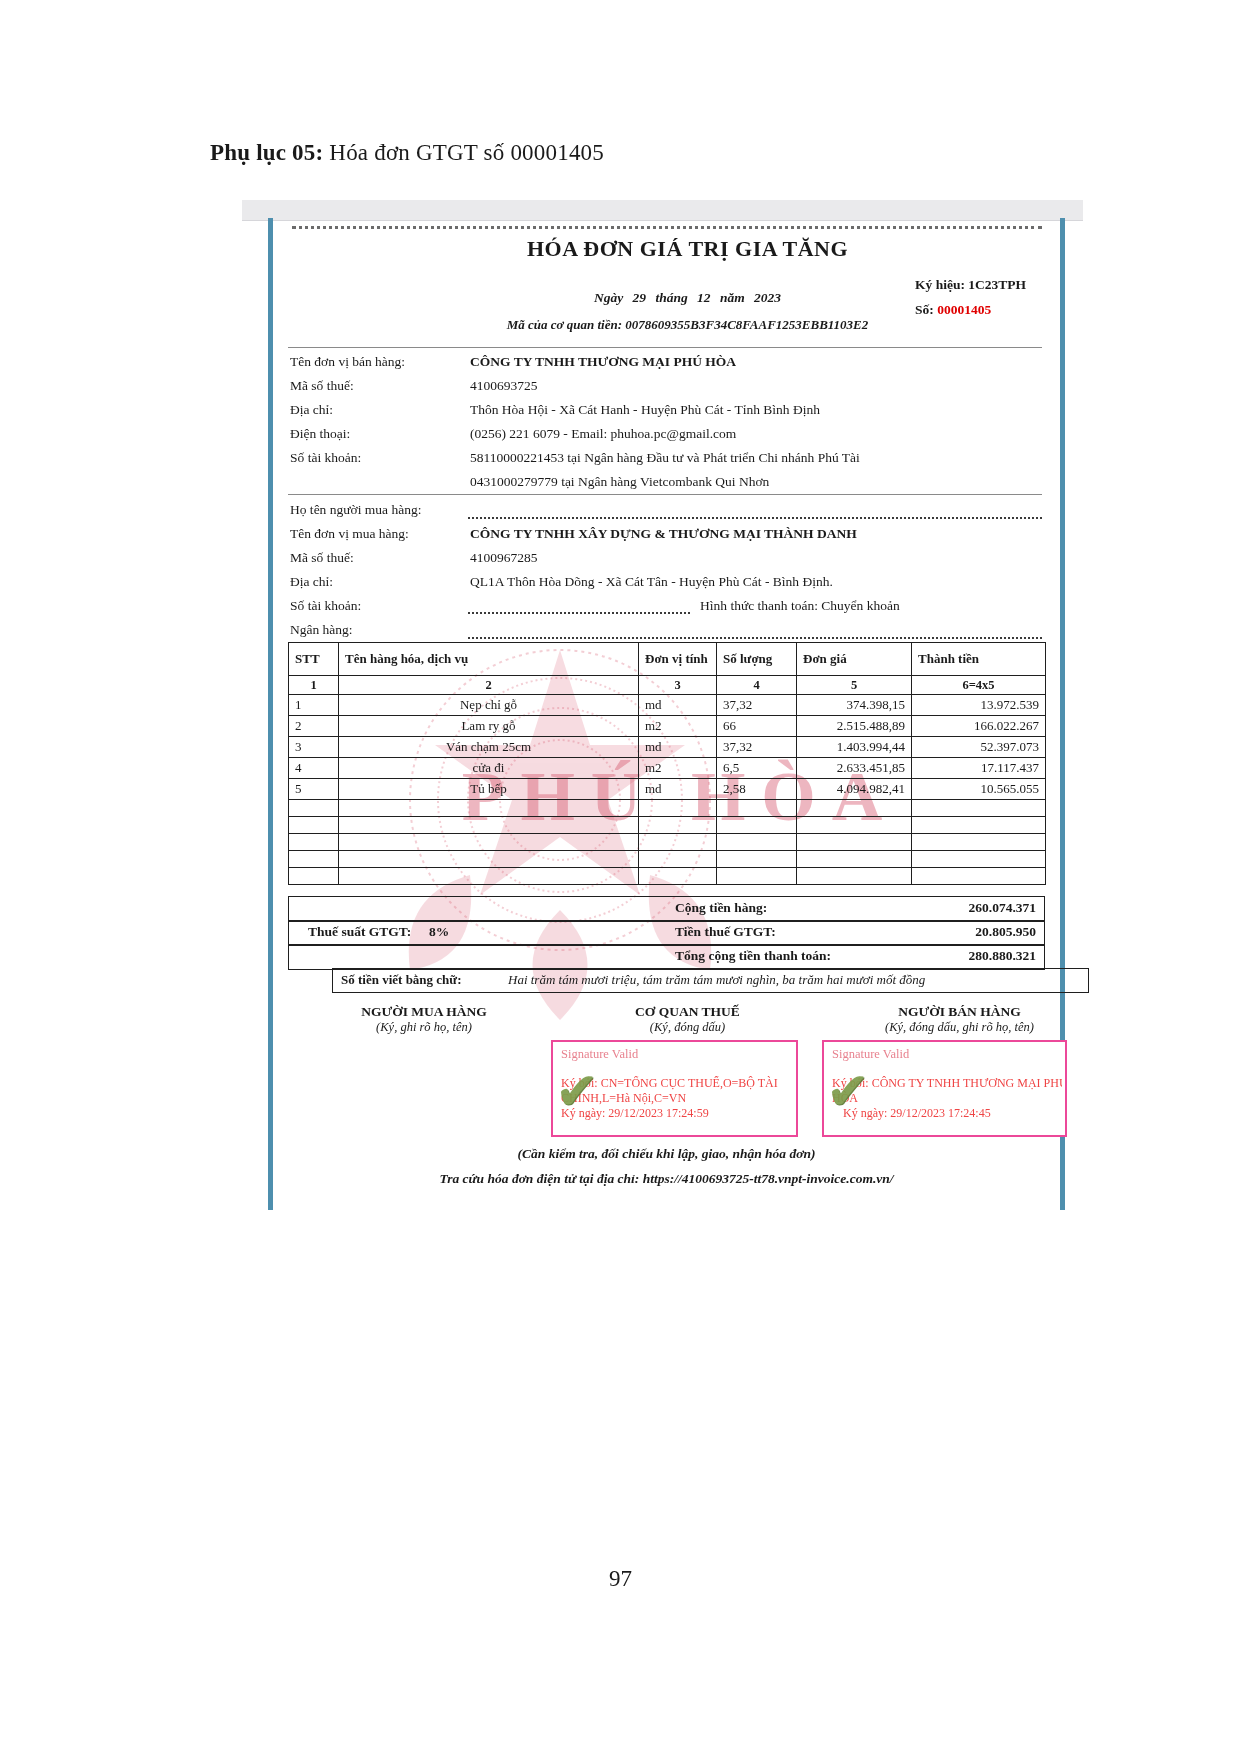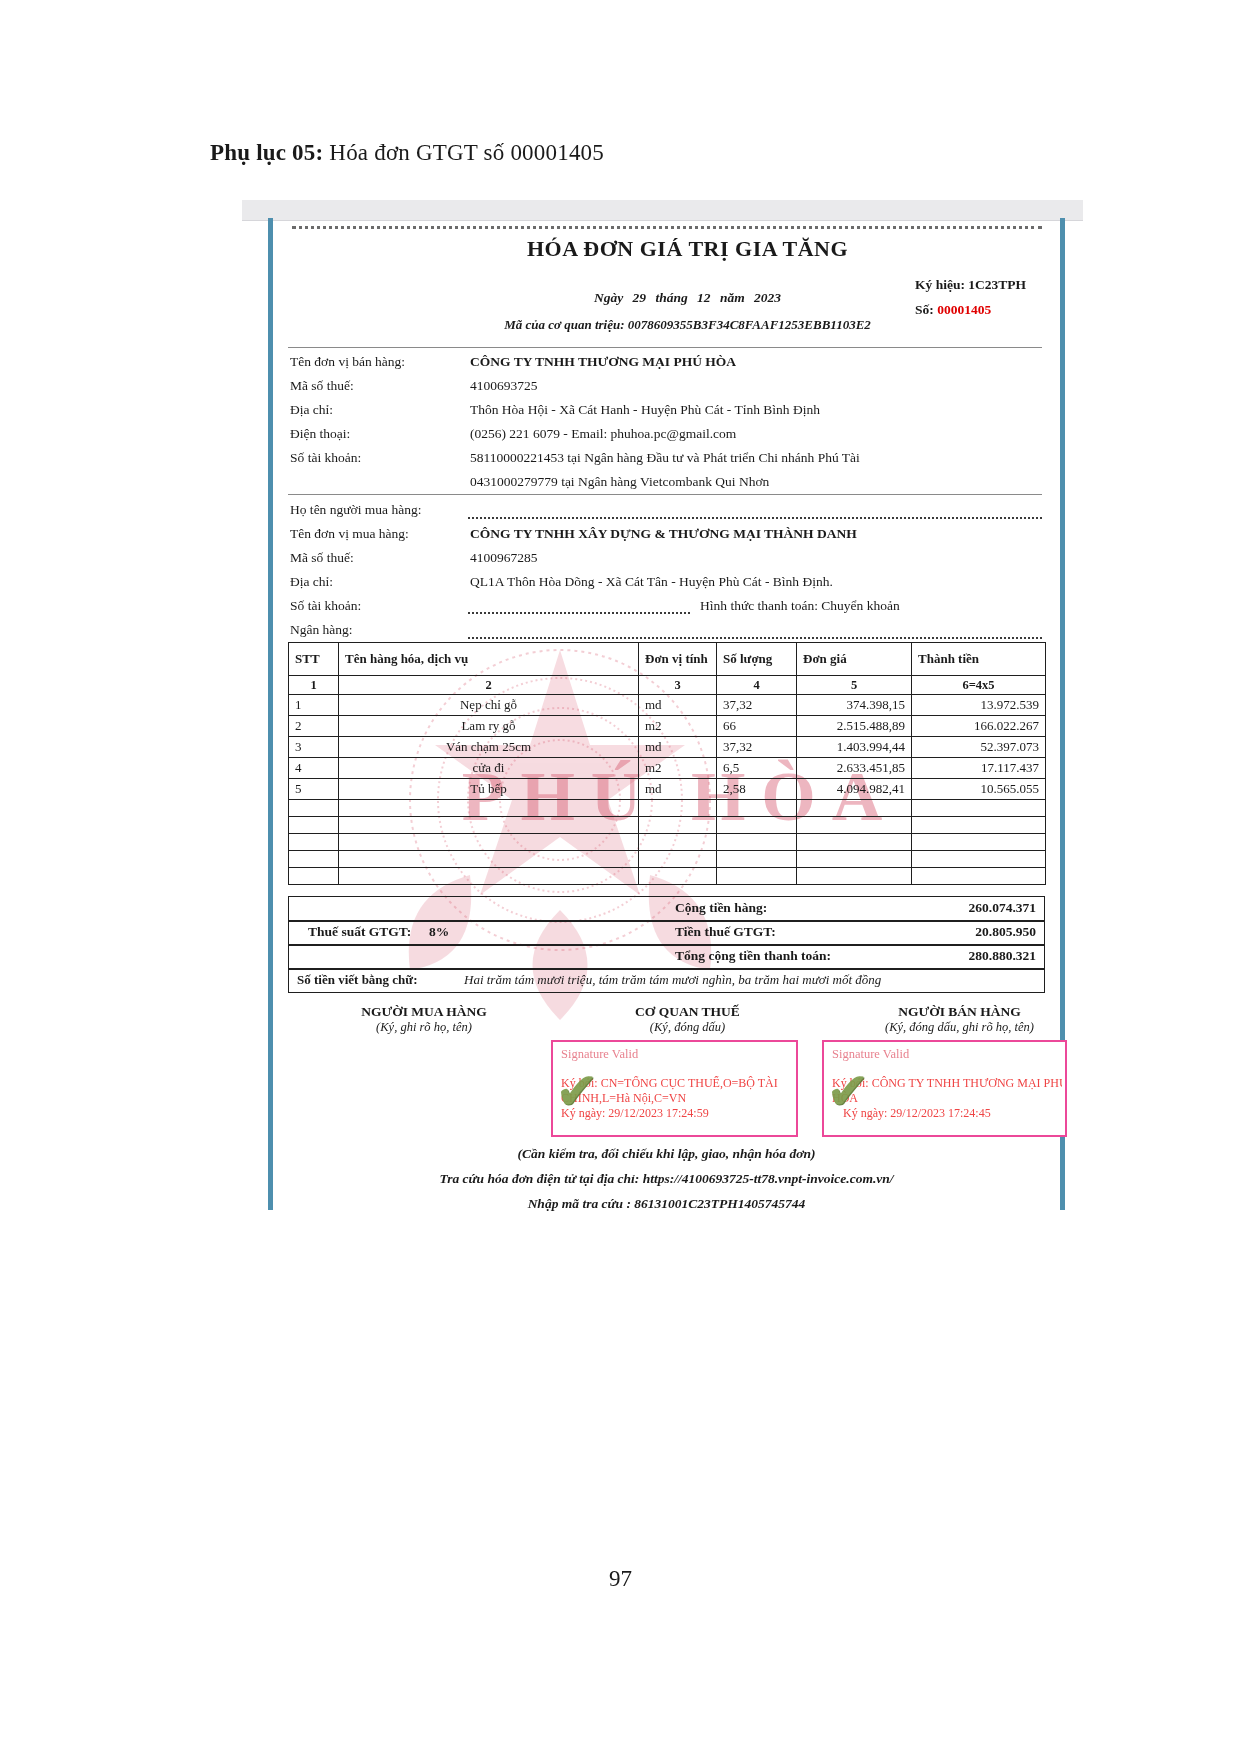--- a/index.html
+++ b/index.html
@@ -91,21 +91,21 @@
       <path d="M300 320 q70 20 60 95 q-70 -10 -60 -95 Z"></path>
     </g>
     <text x="330" y="265" text-anchor="middle" font-size="70" font-weight="bold" letter-spacing="16" fill="#d96075" opacity="0.45">PHÚ HÒA</text>
   </svg>
 
   <div class="abs inv-head">
     <span class="inv-title">HÓA ĐƠN GIÁ TRỊ GIA TĂNG</span>
   </div>
   <div class="abs inv-date">Ngày 29 tháng 12 năm 2023</div>
   <div class="abs inv-taxcode">
-    <span>Mã của cơ quan triệu:</span>
+    <span>Mã của cơ quan tiền:</span>
     <span>0078609355B3F34C8FAAF1253EBB1103E2</span>
   </div>
   <div class="abs serial-block">
     <div>
       <span>Ký hiệu:</span>
       <span>1C23TPH</span>
     </div>
     <div>
       <span>Số:</span>
       <span class="red">00001405</span>
@@ -261,21 +261,21 @@
   <div class="trow" style="top:920px;">
     <span class="tl" style="left:19px;">Thuế suất GTGT:</span>
     <span class="tl" style="left:140px;">8%</span>
     <span class="tl" style="left:386px;">Tiền thuế GTGT:</span>
     <span class="tv">20.805.950</span>
   </div>
   <div class="trow" style="top:944px;">
     <span class="tl" style="left:386px;">Tổng cộng tiền thanh toán:</span>
     <span class="tv">280.880.321</span>
   </div>
-  <div class="words-row" style="top:968px;">
+  <div class="words-row" style="top:968px;margin-left:44px;">
     <span class="wl">Số tiền viết bằng chữ:</span>
     <span class="wv">Hai trăm tám mươi triệu, tám trăm tám mươi nghìn, ba trăm hai mươi mốt đồng</span>
   </div>
 
   <div class="sig-head" style="left:288px;top:1004px;width:272px;">
     <div class="t">NGƯỜI MUA HÀNG</div>
     <div class="s">(Ký, ghi rõ họ, tên)</div>
   </div>
   <div class="sig-head" style="left:550px;top:1004px;width:275px;">
     <div class="t">CƠ QUAN THUẾ</div>
@@ -296,17 +296,16 @@
   <div class="sig-box" style="left:822px;top:1040px;width:245px;">
     <div class="sig-valid">Signature Valid</div>
     <div class="sig-line" style="top:34px;">Ký bởi: CÔNG TY TNHH THƯƠNG MẠI PHÚ</div>
     <div class="sig-line" style="top:49px;">HÒA</div>
     <div class="sig-line" style="top:64px;margin-left:11px;">Ký ngày: 29/12/2023 17:24:45</div>
     <div class="check">✔</div>
   </div>
 
   <div class="abs foot" style="top:1146px;">(Cần kiểm tra, đối chiếu khi lập, giao, nhận hóa đơn)</div>
   <div class="abs foot" style="top:1171px;">Tra cứu hóa đơn điện tử tại địa chỉ: https://4100693725-tt78.vnpt-invoice.com.vn/</div>
-  <div class="abs foot" style="top:1196px;">Nhập mã tra cứu : 86131001C23TPH1405745744</div>
 
   <div class="abs pageno">97</div>
 
 </div>
 
 </body></html>

